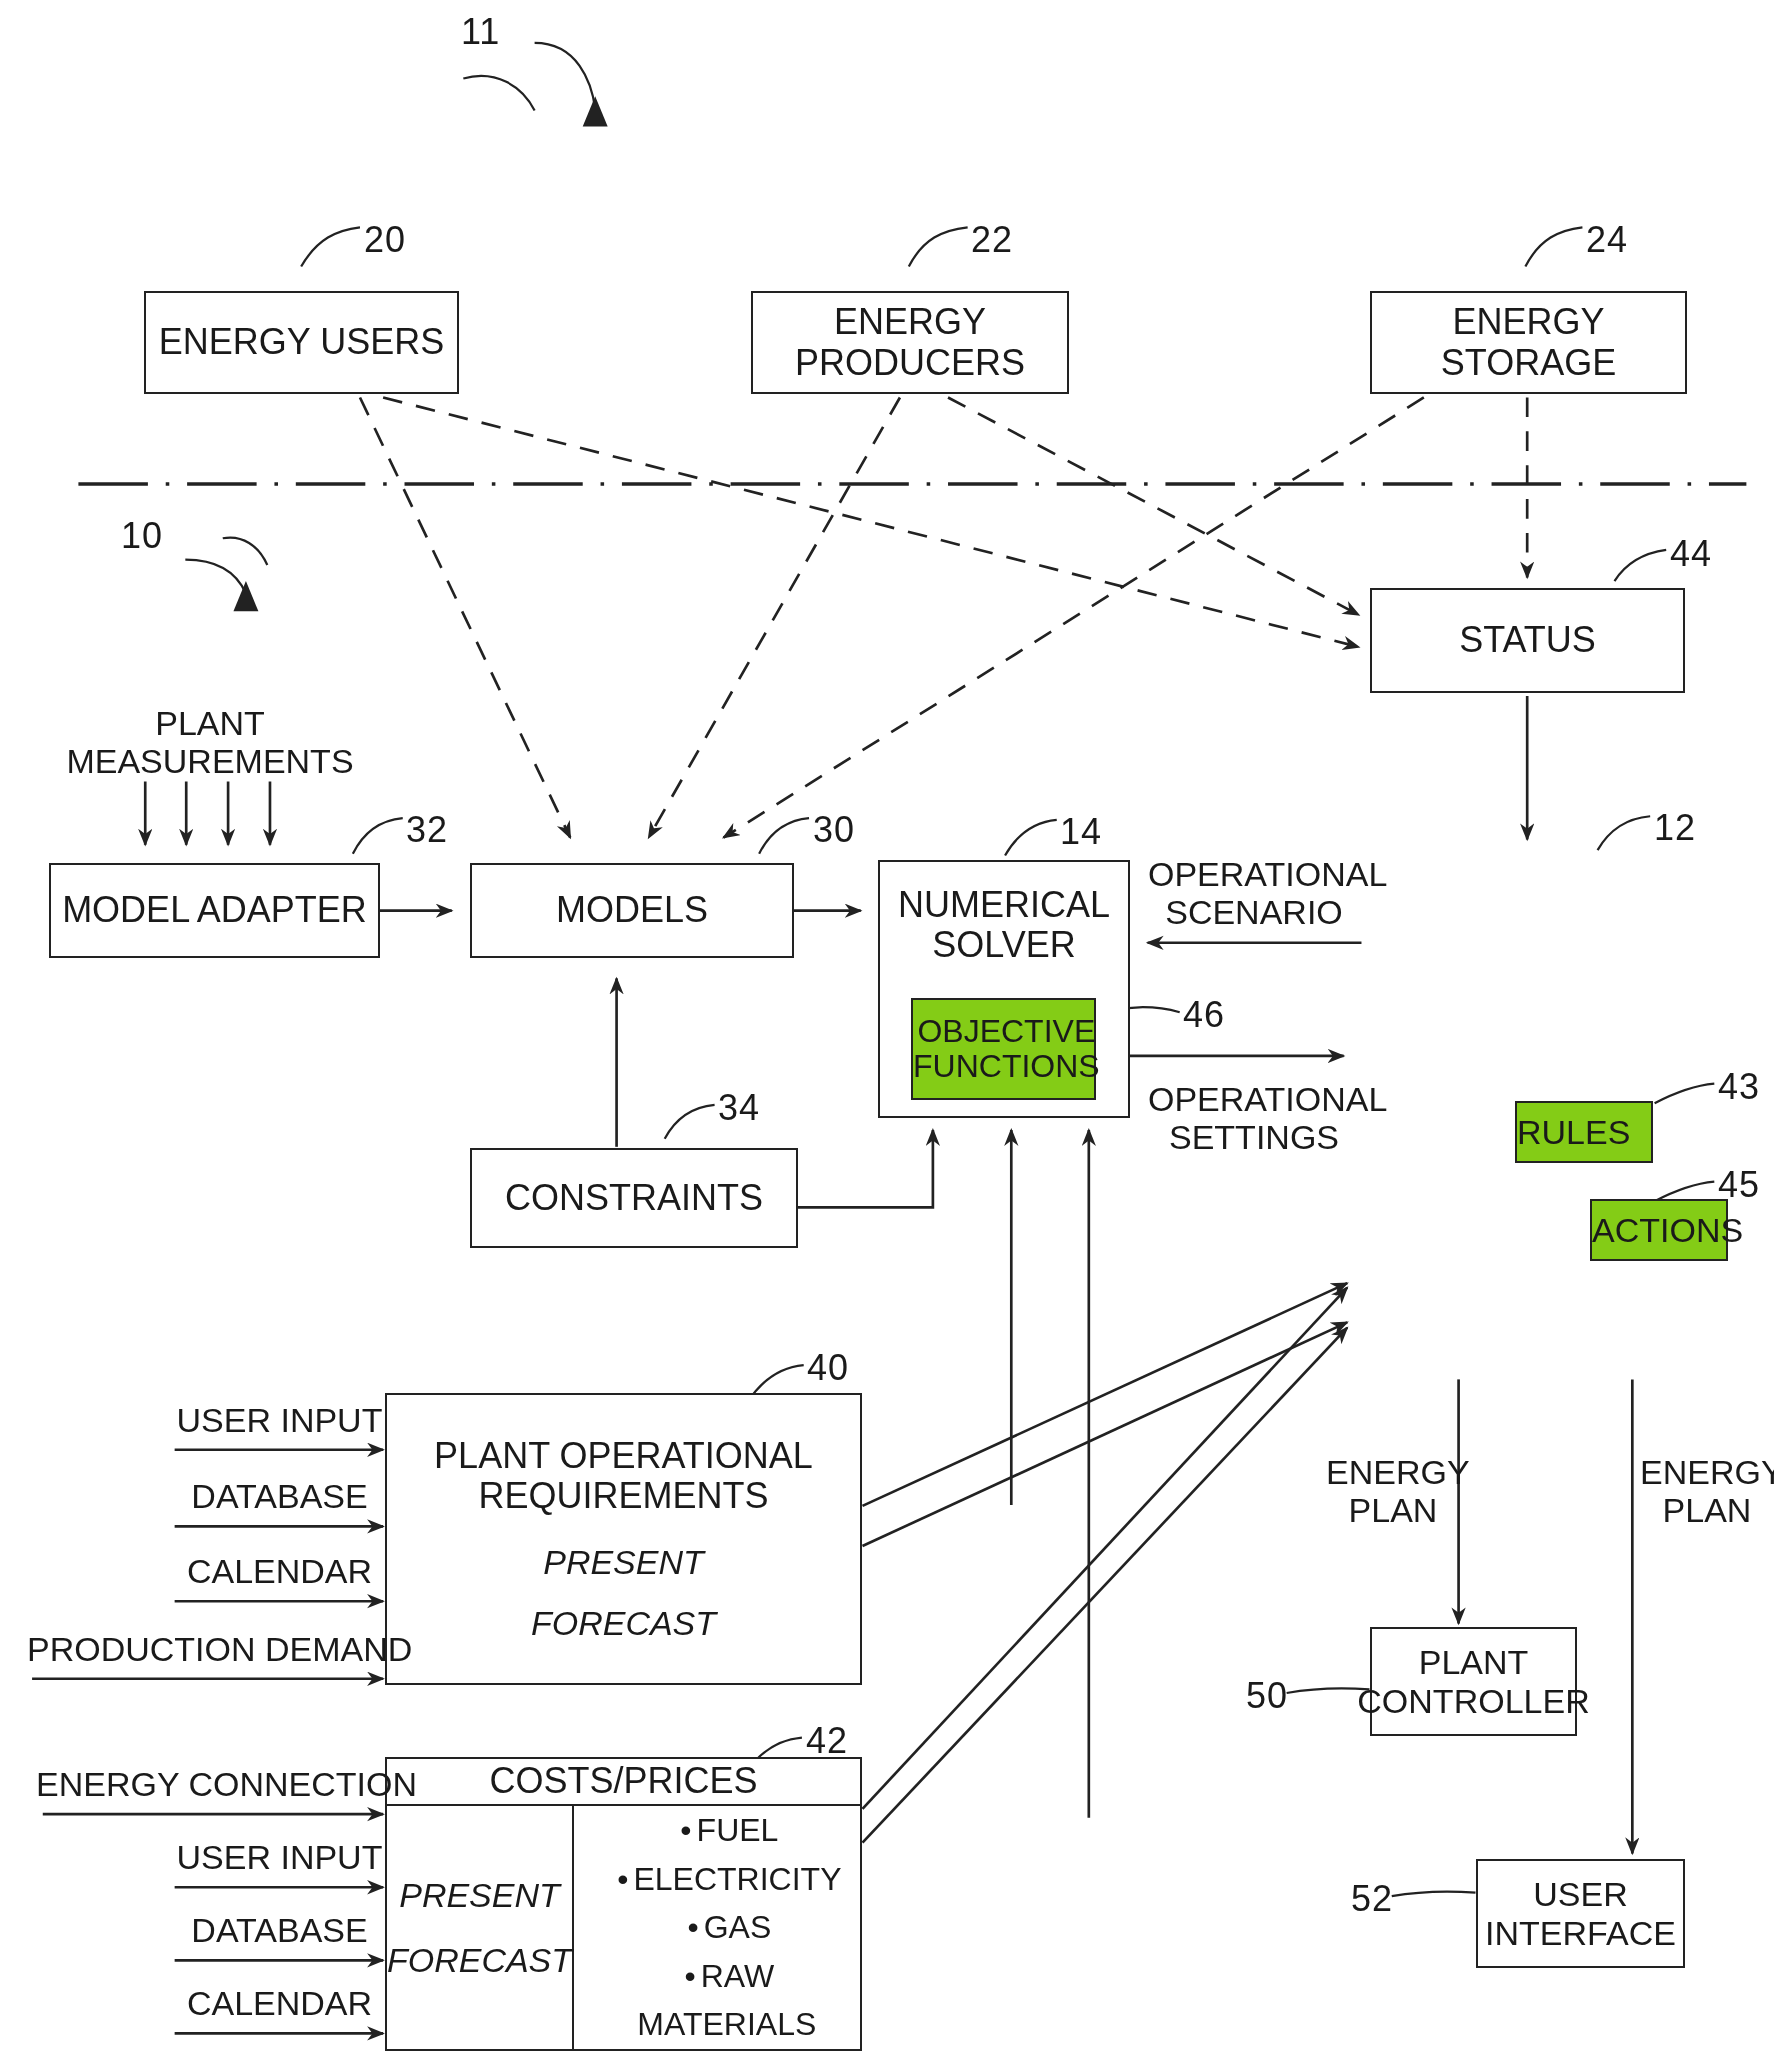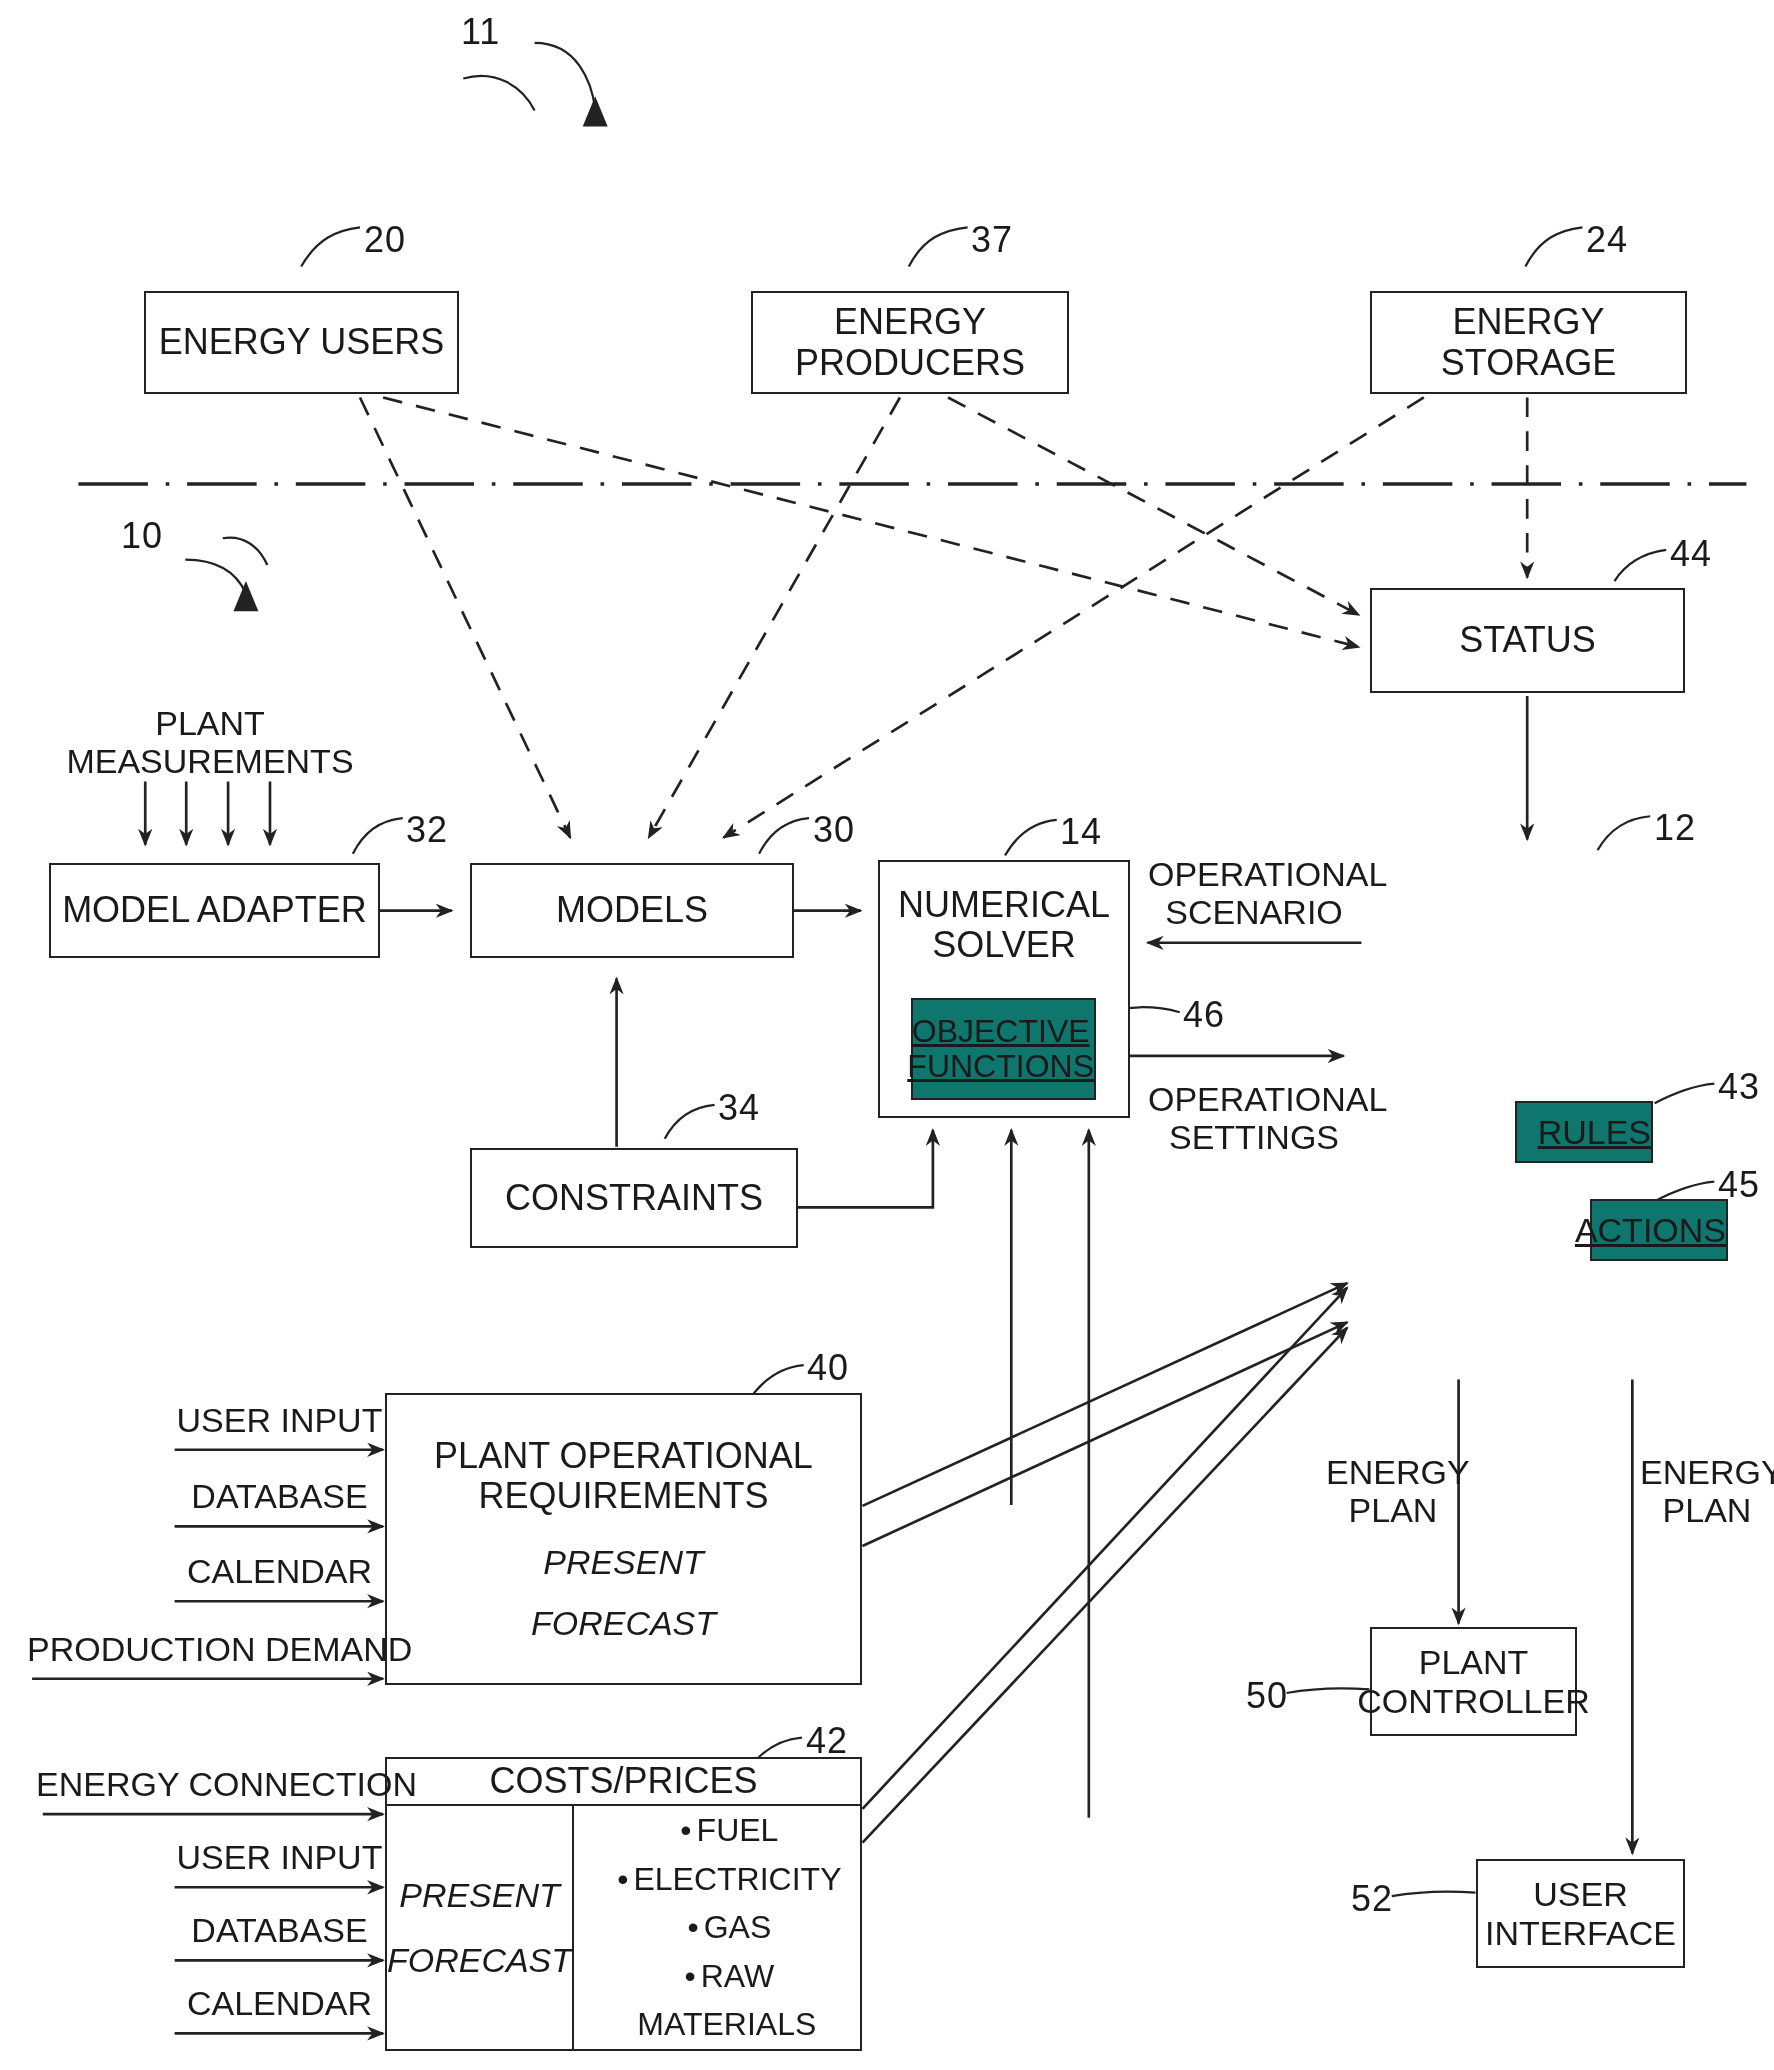--- a/index.html
+++ b/index.html
@@ -5,23 +5,23 @@
   html,body{margin:0;padding:0;background:#fff;}
   body{width:1774px;height:2070px;position:relative;
        font-family:"Liberation Sans","DejaVu Sans",sans-serif;color:#1a1a1a;}
   #stage{position:absolute;inset:0;width:1774px;height:2070px;overflow:hidden;}
   svg.layer{position:absolute;top:0;left:0;width:1774px;height:2070px;}
 
   .box{position:absolute;border:2.7px solid #222;background:#fff;
        display:flex;align-items:center;justify-content:center;
        text-align:center;line-height:1.12;box-sizing:border-box;}
   .box .t{display:block;}
-  .inner{position:absolute;border:2.7px solid #222;background:#0f766e;
-         display:flex;align-items:center;justify-content:flex-end;
-         text-align:center;box-sizing:border-box;text-decoration:underline;}
+  .inner{position:absolute;border:2.7px solid #222;background:#84cc16;
+         display:flex;align-items:center;justify-content:flex-start;
+         text-align:center;box-sizing:border-box;}
   .lbl{position:absolute;white-space:pre;text-align:center;line-height:1.12;}
   .num{position:absolute;font-size:36px;letter-spacing:0.9px;}
   .ital{font-style:italic;}
   .f36{font-size:32px;}
   .f38{font-size:34px;}
   .f40{font-size:36px;}
 </style>
 </head>
 <body>
 
@@ -118,21 +118,21 @@
       <path d="M48,2036 L430,2036" marker-end="url(#ahs)"></path>
       <path d="M196,2118 L430,2118" marker-end="url(#ahs)"></path>
       <path d="M196,2200 L430,2200" marker-end="url(#ahs)"></path>
       <path d="M196,2282 L430,2282" marker-end="url(#ahs)"></path>
     </g>
   </svg>
 
   <div class="num" style="left:461px;top:10.7px;">11</div>
   <div class="num" style="left:121px;top:515px;">10</div>
   <div class="num" style="left:364px;top:219px;">20</div>
-  <div class="num" style="left:971px;top:219px;">37</div>
+  <div class="num" style="left:971px;top:219px;">22</div>
   <div class="num" style="left:1586px;top:219px;">24</div>
   <div class="num" style="left:1670px;top:533px;">44</div>
   <div class="num" style="left:406px;top:809px;">32</div>
   <div class="num" style="left:813px;top:809px;">30</div>
   <div class="num" style="left:1060px;top:811px;">14</div>
   <div class="num" style="left:1654px;top:807px;">12</div>
   <div class="num" style="left:1183px;top:994px;">46</div>
   <div class="num" style="left:1718px;top:1066px;">43</div>
   <div class="num" style="left:1718px;top:1164px;">45</div>
   <div class="num" style="left:718px;top:1087px;">34</div>

